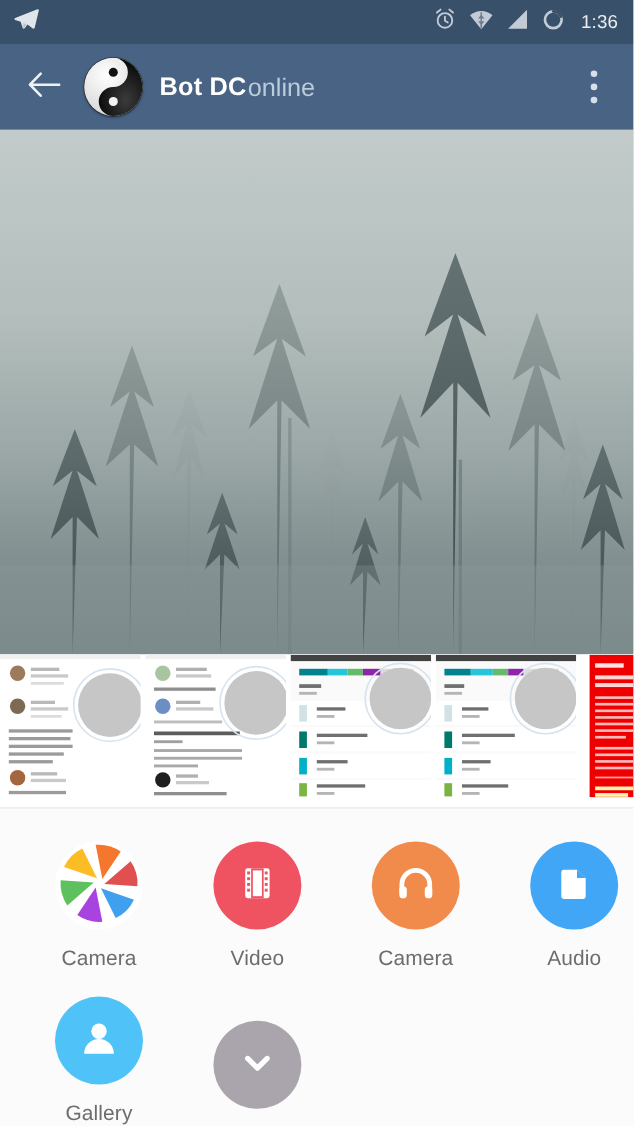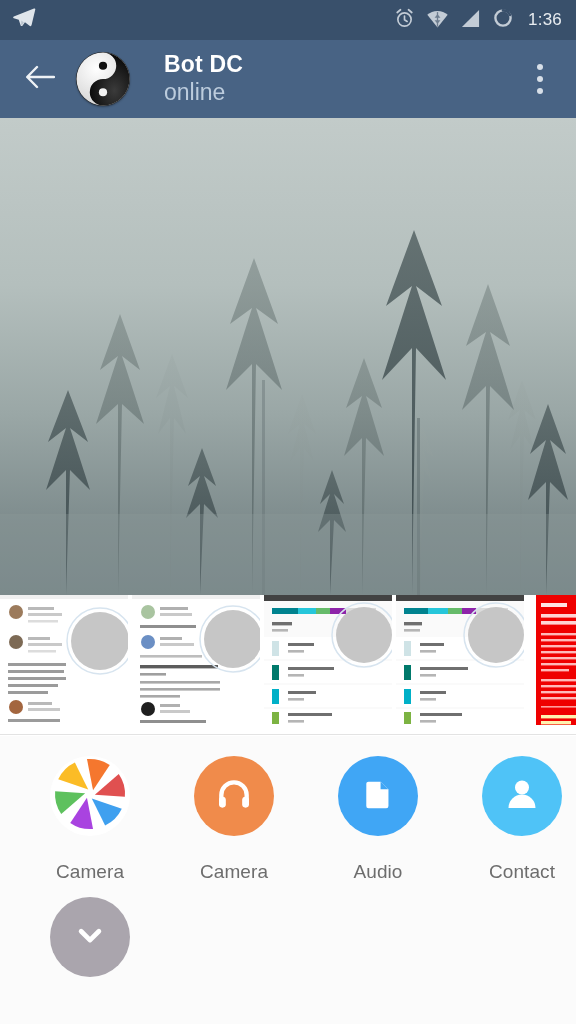--- a/index.html
+++ b/index.html
@@ -33,21 +33,21 @@
     display:flex; align-items:center;
     padding:0 14px 0 18px;
   }
   .back-btn{ width:44px; height:44px; display:flex; align-items:center; justify-content:center; cursor:pointer; }
   .avatar{
     width:54px; height:54px; border-radius:50%;
     margin-left:14px; flex:0 0 auto; overflow:hidden;
     position:relative; background:#222;
     box-shadow:0 1px 2px rgba(0,0,0,.35);
   }
-  .titles{ margin-left:34px; display:flex; flex-direction:column; justify-content:center; gap:1px; }
+  .titles{ margin-left:15px; display:flex; flex-direction:row; justify-content:center; gap:1px; }
   .chat-title{ color:#ffffff; font-size:23px; font-weight:bold; letter-spacing:.2px; line-height:1.12; }
   .chat-status{ color:#bcccdd; font-size:23px; line-height:1.15; }
   .menu-btn{ margin-left:auto; width:44px; height:48px; display:flex; flex-direction:column;
              align-items:center; justify-content:center; gap:6px; cursor:pointer; }
   .menu-btn i{ width:6px; height:6px; border-radius:50%; background:#d7dfe8; display:block; }
 
   
   .wallpaper{
     position:absolute; top:118px; left:0; width:576px; height:477px;
     overflow:hidden;
@@ -72,21 +72,21 @@
     background:#fbfbfb;
   }
   .attach-grid{
     width:100%; height:100%;
     display:grid;
     grid-template-columns:repeat(4,1fr);
     grid-template-rows:repeat(2,1fr);
     padding-top:6px;
   }
   .attach-item{
-    display:flex; flex-direction:column; align-items:center; justify-content:space-between;
+    display:flex; flex-direction:column; align-items:center; justify-content:flex-end;
     padding-top:14px; cursor:pointer; user-select:none;padding-left:36px;
   }
   .bubble{
     width:80px; height:80px; border-radius:50%;
     display:flex; align-items:center; justify-content:center;
     position:relative;
   }
   .attach-label{
     margin-top:16px; font-size:19px; color:#6d6d6d; letter-spacing:.1px;
   }
@@ -403,20 +403,42 @@
                 <path d="M-4 -46 A46 46 0 0 1 26 -38 L4 -5 Z" fill="#5ec15e" transform="rotate(240)"></path>
                 <path d="M-4 -46 A46 46 0 0 1 26 -38 L4 -5 Z" fill="#fbbc26" transform="rotate(300)"></path>
               </g>
             </svg>
           </span>
         </div>
         <span class="attach-label">Camera</span>
       </div>
 
 
+      <div class="attach-item">
+        <div class="bubble" style="background:#ef5361">
+          <span>
+            <svg width="38" height="38" viewBox="0 0 24 24">
+              <rect x="5" y="3.4" width="14" height="17.2" rx="1.4" fill="#ffffff"></rect>
+              <rect x="8.4" y="3.4" width="7.2" height="17.2" fill="#ef5361"></rect>
+              <rect x="9.4" y="4.6" width="5.2" height="14.8" fill="#ffffff"></rect>
+              <g fill="#ef5361">
+                <rect x="6.1" y="5.2" width="1.7" height="1.7"></rect>
+                <rect x="6.1" y="8.5" width="1.7" height="1.7"></rect>
+                <rect x="6.1" y="11.8" width="1.7" height="1.7"></rect>
+                <rect x="6.1" y="15.1" width="1.7" height="1.7"></rect>
+                <rect x="16.2" y="5.2" width="1.7" height="1.7"></rect>
+                <rect x="16.2" y="8.5" width="1.7" height="1.7"></rect>
+                <rect x="16.2" y="11.8" width="1.7" height="1.7"></rect>
+                <rect x="16.2" y="15.1" width="1.7" height="1.7"></rect>
+              </g>
+            </svg>
+          </span>
+        </div>
+        <span class="attach-label">Video</span>
+      </div>
 
       <div class="attach-item">
         <div class="bubble" style="background:#f08b4b">
           <span>
             <svg width="40" height="40" viewBox="0 0 24 24">
               <path d="M4.4 16.2v-3.6a7.6 7.6 0 0 1 15.2 0v3.6" fill="none" stroke="#ffffff" stroke-width="2.6" stroke-linecap="round"></path>
               <rect x="3" y="13.6" width="4.1" height="6.6" rx="2" fill="#ffffff"></rect>
               <rect x="16.9" y="13.6" width="4.1" height="6.6" rx="2" fill="#ffffff"></rect>
             </svg>
           </span>
@@ -438,21 +460,21 @@
 
       <div class="attach-item">
         <div class="bubble" style="background:#4fc3f7">
           <span>
             <svg width="40" height="40" viewBox="0 0 24 24">
               <circle cx="12" cy="8.1" r="4.2" fill="#ffffff"></circle>
               <path d="M3.9 20.4a8.1 8.1 0 0 1 16.2 0z" fill="#ffffff"></path>
             </svg>
           </span>
         </div>
-        <span class="attach-label">Contact</span>
+        <span class="attach-label">Gallery</span>
       </div>
 
 
       <div class="attach-item">
         <div class="bubble" style="background:#aaa5ad">
           <span>
             <svg width="38" height="38" viewBox="0 0 24 24">
               <path d="M6.4 9.6 12 15.2l5.6-5.6" fill="none" stroke="#ffffff" stroke-width="3" stroke-linecap="round" stroke-linejoin="round"></path>
             </svg>
           </span>

